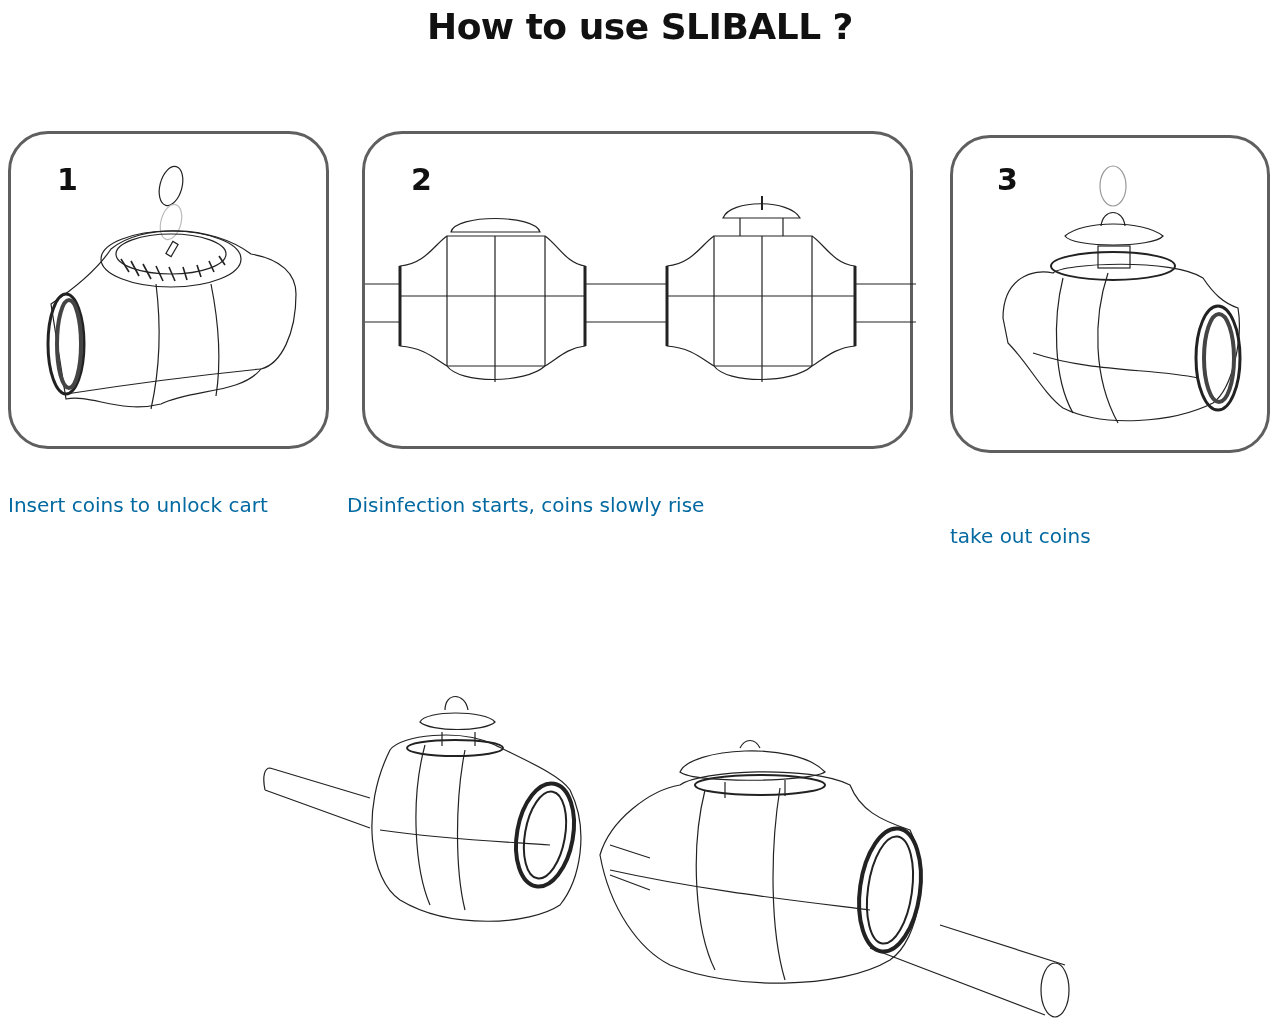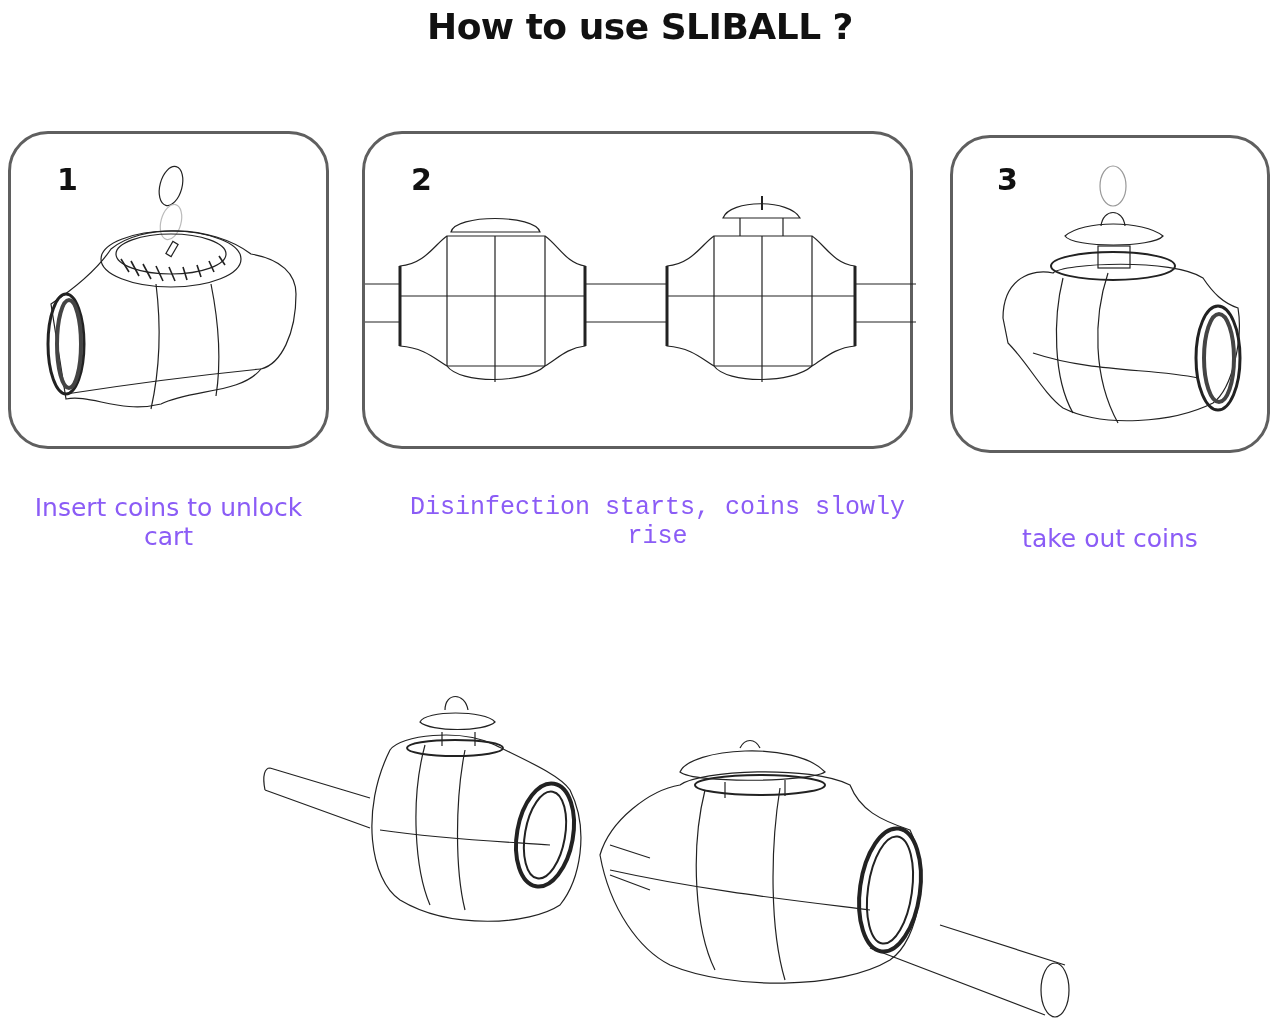--- a/index.html
+++ b/index.html
@@ -1,21 +1,21 @@
 <!DOCTYPE html>
 <html><head>
 <meta charset="utf-8">
 <style>
   html, body { margin:0; padding:0; background:#ffffff; }
   body { width:1280px; height:1021px; position:relative; overflow:hidden; font-family:"DejaVu Sans", sans-serif; }
   .title { position:absolute; left:0; width:1280px; top:6px; text-align:center; font-size:36px; font-weight:bold; color:#111; letter-spacing:-0.5px; }
   .panel { position:absolute; border:3px solid #5f5f5f; border-radius:40px; box-sizing:border-box; background:#fff; }
   .panel svg { position:absolute; left:0; top:0; }
   .step-num { position:absolute; font-size:30px; font-weight:bold; color:#111; }
-  .caption { position:absolute; font-size:25px; color:#8b5cf6; text-align:center; }
+  .caption { position:absolute; font-size:20px; color:#0369a1; }
   .scene { position:absolute; left:250px; top:680px; }
 </style>
 </head>
 <body>
 
 <div class="title">How to use SLIBALL ?</div>
 
 <div class="panel" style="left:8px;top:131px;width:321px;height:318px;">
   <span class="step-num" style="left:46px;top:28px;">1</span>
   <svg width="321" height="318" viewBox="0 0 321 318" fill="none" stroke="#222" stroke-width="1.2">
@@ -69,21 +69,21 @@
     <ellipse cx="160" cy="128" rx="62" ry="14" stroke-width="2"></ellipse>
     <path d="M50 180 C50 140 80 130 100 135 C110 125 220 120 250 140 C260 155 270 165 285 170 C290 200 280 250 260 265 C220 285 150 290 110 270 C90 255 75 225 55 205 Z"></path>
     <ellipse cx="265" cy="220" rx="22" ry="52" stroke-width="3"></ellipse>
     <ellipse cx="266" cy="220" rx="15" ry="44" stroke-width="4" stroke="#444"></ellipse>
     <path d="M80 215 C140 235 200 230 245 240"></path>
     <path d="M110 140 C100 180 100 240 120 275 M155 135 C140 180 140 240 165 285"></path>
   </svg>
 </div>
 
 <div class="caption" style="left:8px;width:321px;top:493px;">Insert coins to unlock cart</div>
-<div class="caption" style="left:382px;width:551px;top:493px;font-family:Liberation Mono, monospace;">Disinfection starts, coins slowly rise</div>
+<div class="caption" style="left:347px;width:551px;top:493px;">Disinfection starts, coins slowly rise</div>
 <div class="caption" style="left:950px;width:320px;top:492px;margin-top:32px;">take out coins</div>
 
 <svg class="scene" width="840" height="340" viewBox="0 0 840 340" fill="none" stroke="#222" stroke-width="1.2">
 
   <path d="M20 88 L120 118 M15 110 C12 95 15 88 20 88 M15 110 L120 148"></path>
   <path d="M360 165 L400 178 M360 195 L400 210"></path>
   <path d="M690 245 L815 285 M620 268 L795 335"></path>
   <ellipse cx="805" cy="310" rx="14" ry="27"></ellipse>
 
   <path d="M140 70 C150 55 210 48 245 65 C275 80 310 95 320 110 C340 150 330 200 310 225 C280 245 200 250 150 220 C120 200 110 130 140 70 Z"></path>

